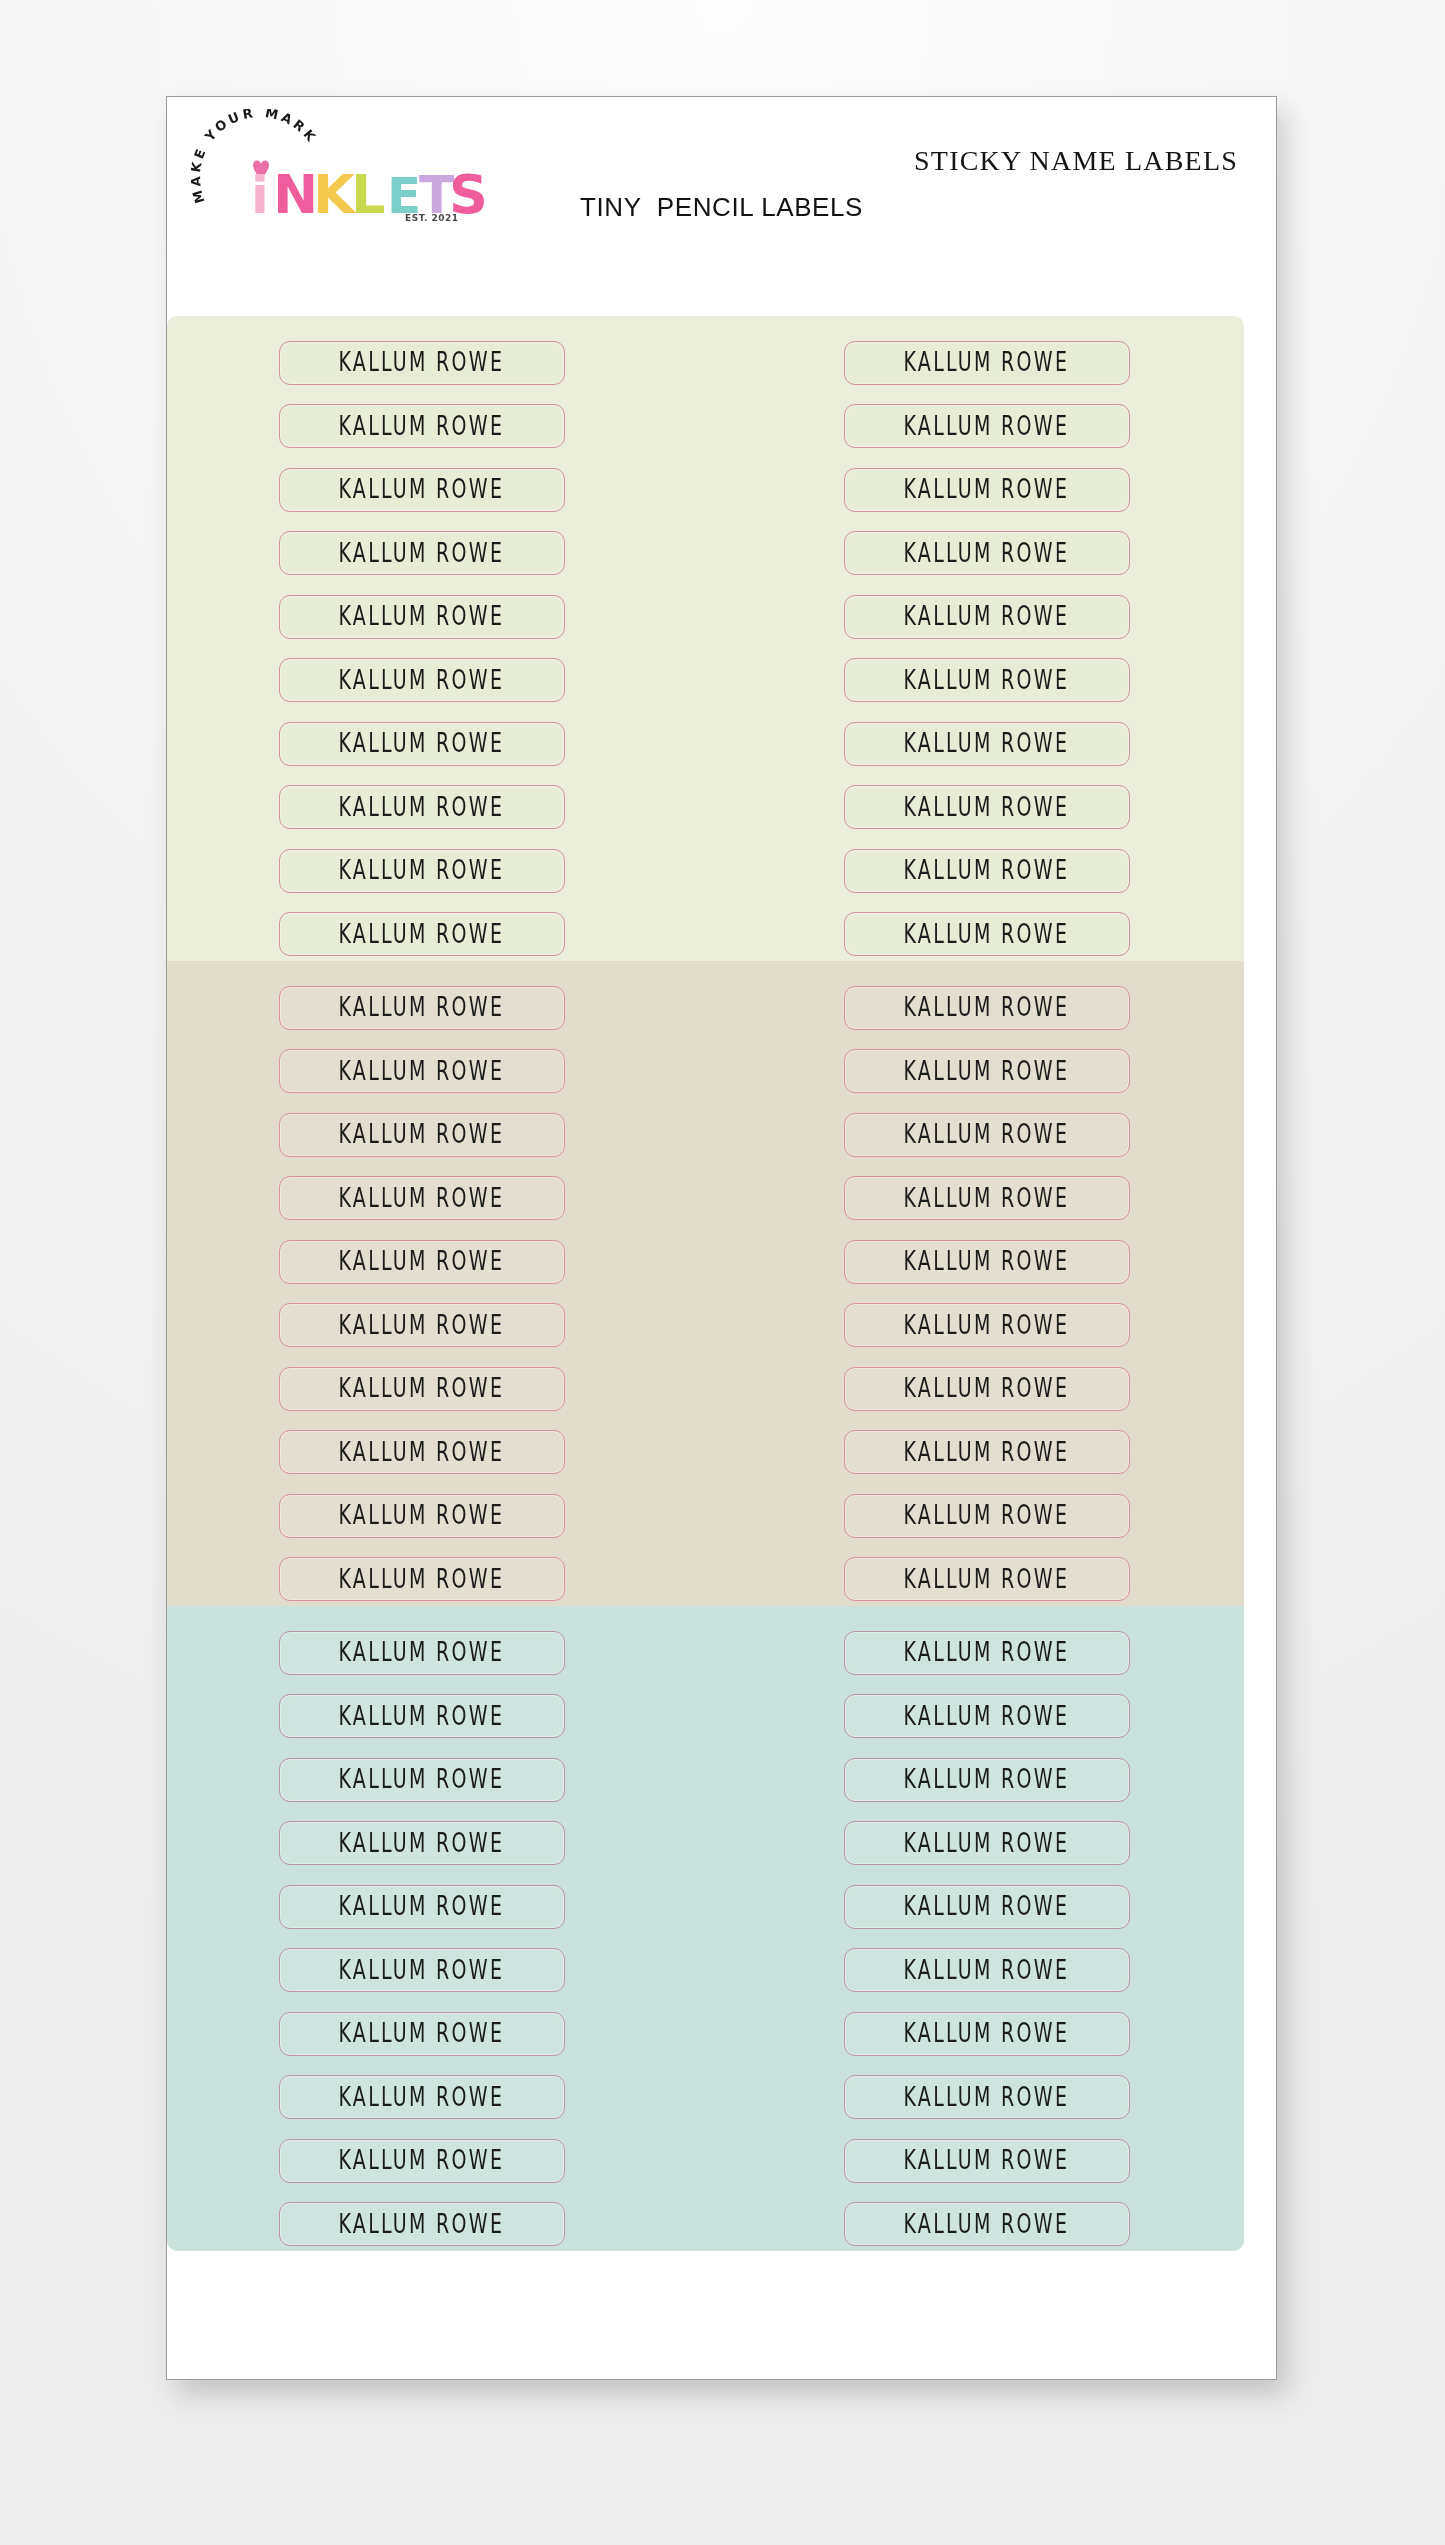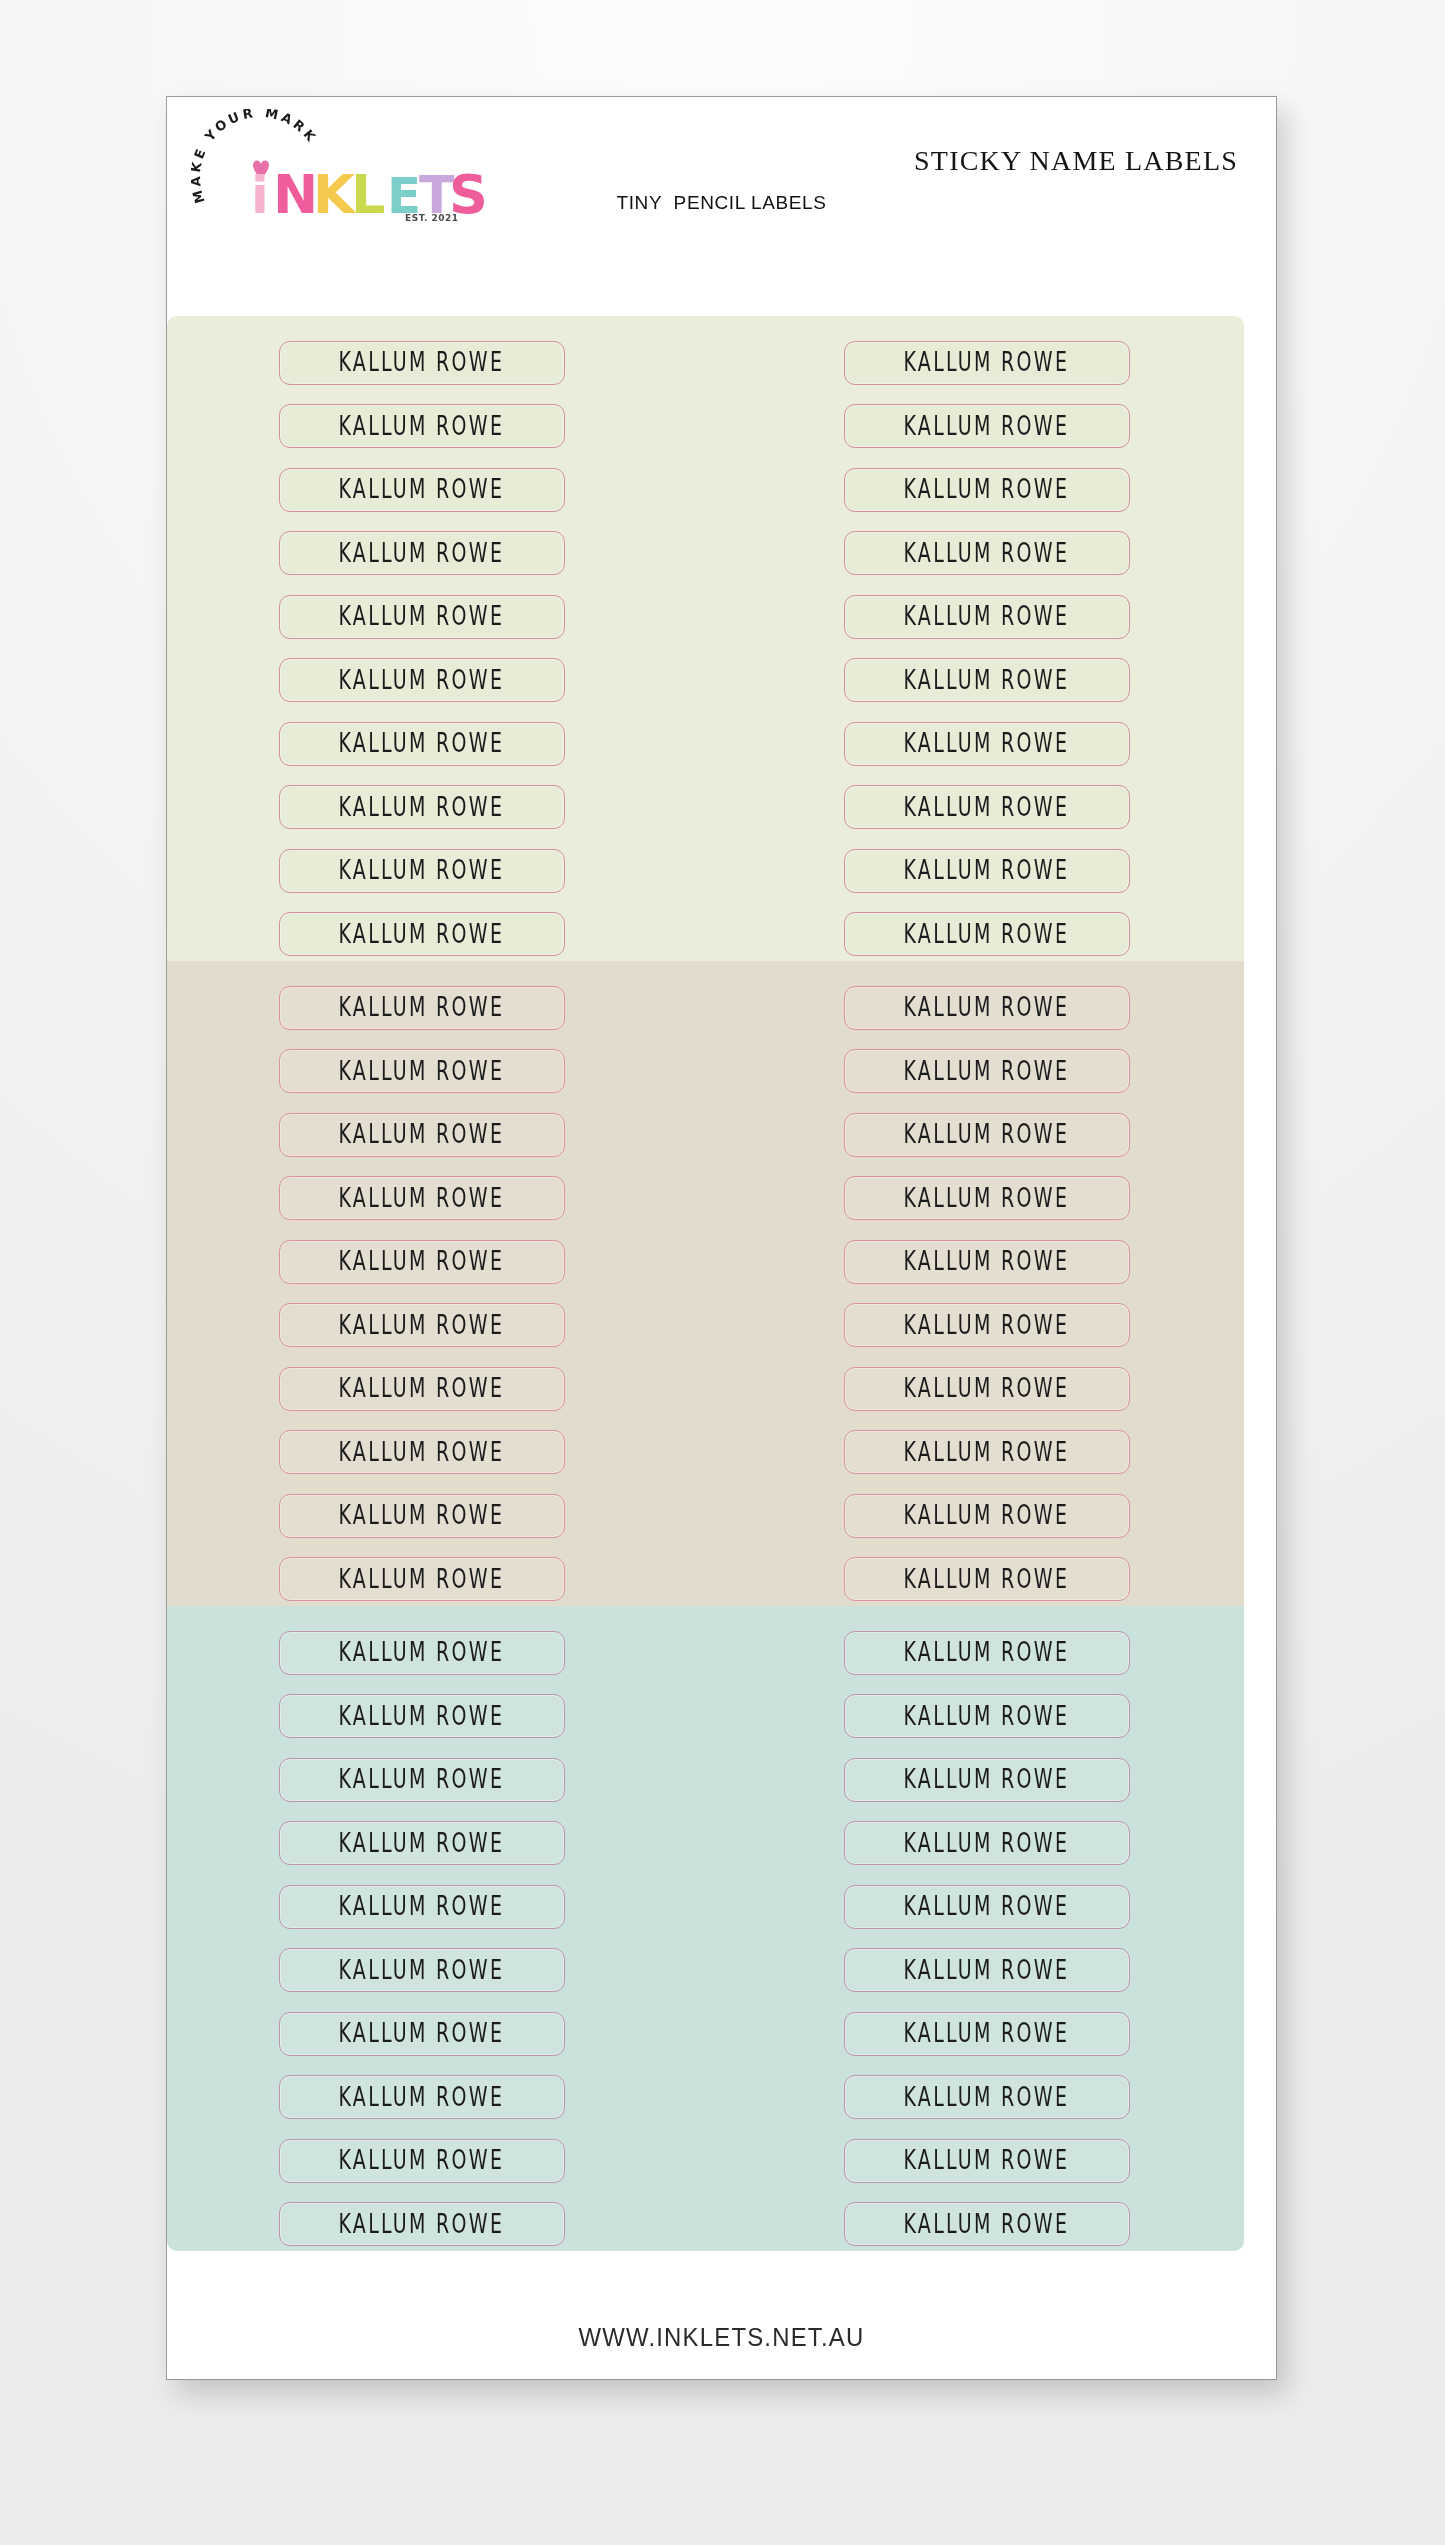--- a/index.html
+++ b/index.html
@@ -64,21 +64,21 @@
     font-weight: 400;
     white-space: nowrap;
   }
 
   #section-title {
     position: absolute;
     left: 0;
     top: 95px;
     width: 100%;
     text-align: center;
-    font-size: 19px;
+    font-size: 26px;
     letter-spacing: 0.6px;
     color: #121212;
     font-family: "Liberation Sans", sans-serif;
     font-weight: 400;
     white-space: pre;
   }
 
   
   #sticker-area {
     position: absolute;
@@ -517,17 +517,14 @@
           </div>
           <div class="label-cell">
             <div class="sticker" style="background: rgb(207, 228, 222); border-color: rgb(189, 149, 169);">
               <span class="sticker-name">KALLUM ROWE</span>
             </div>
           </div>
         </div>
       </div>
     </div>
 
-  <div id="sheet-footer">
-    <div id="footer-url">WWW.INKLETS.NET.AU</div>
-  </div>
 
 </div>
 
 </body></html>

